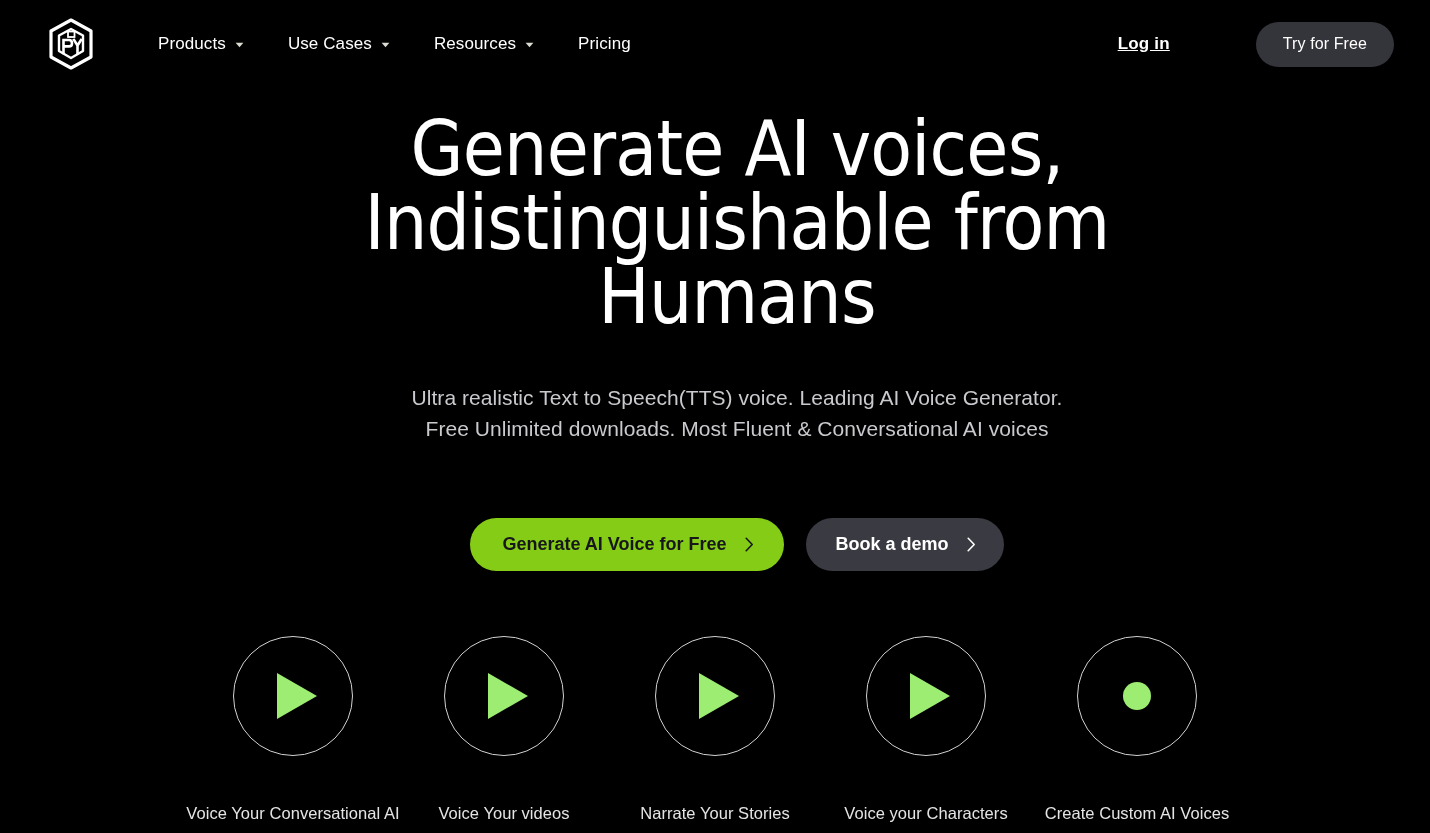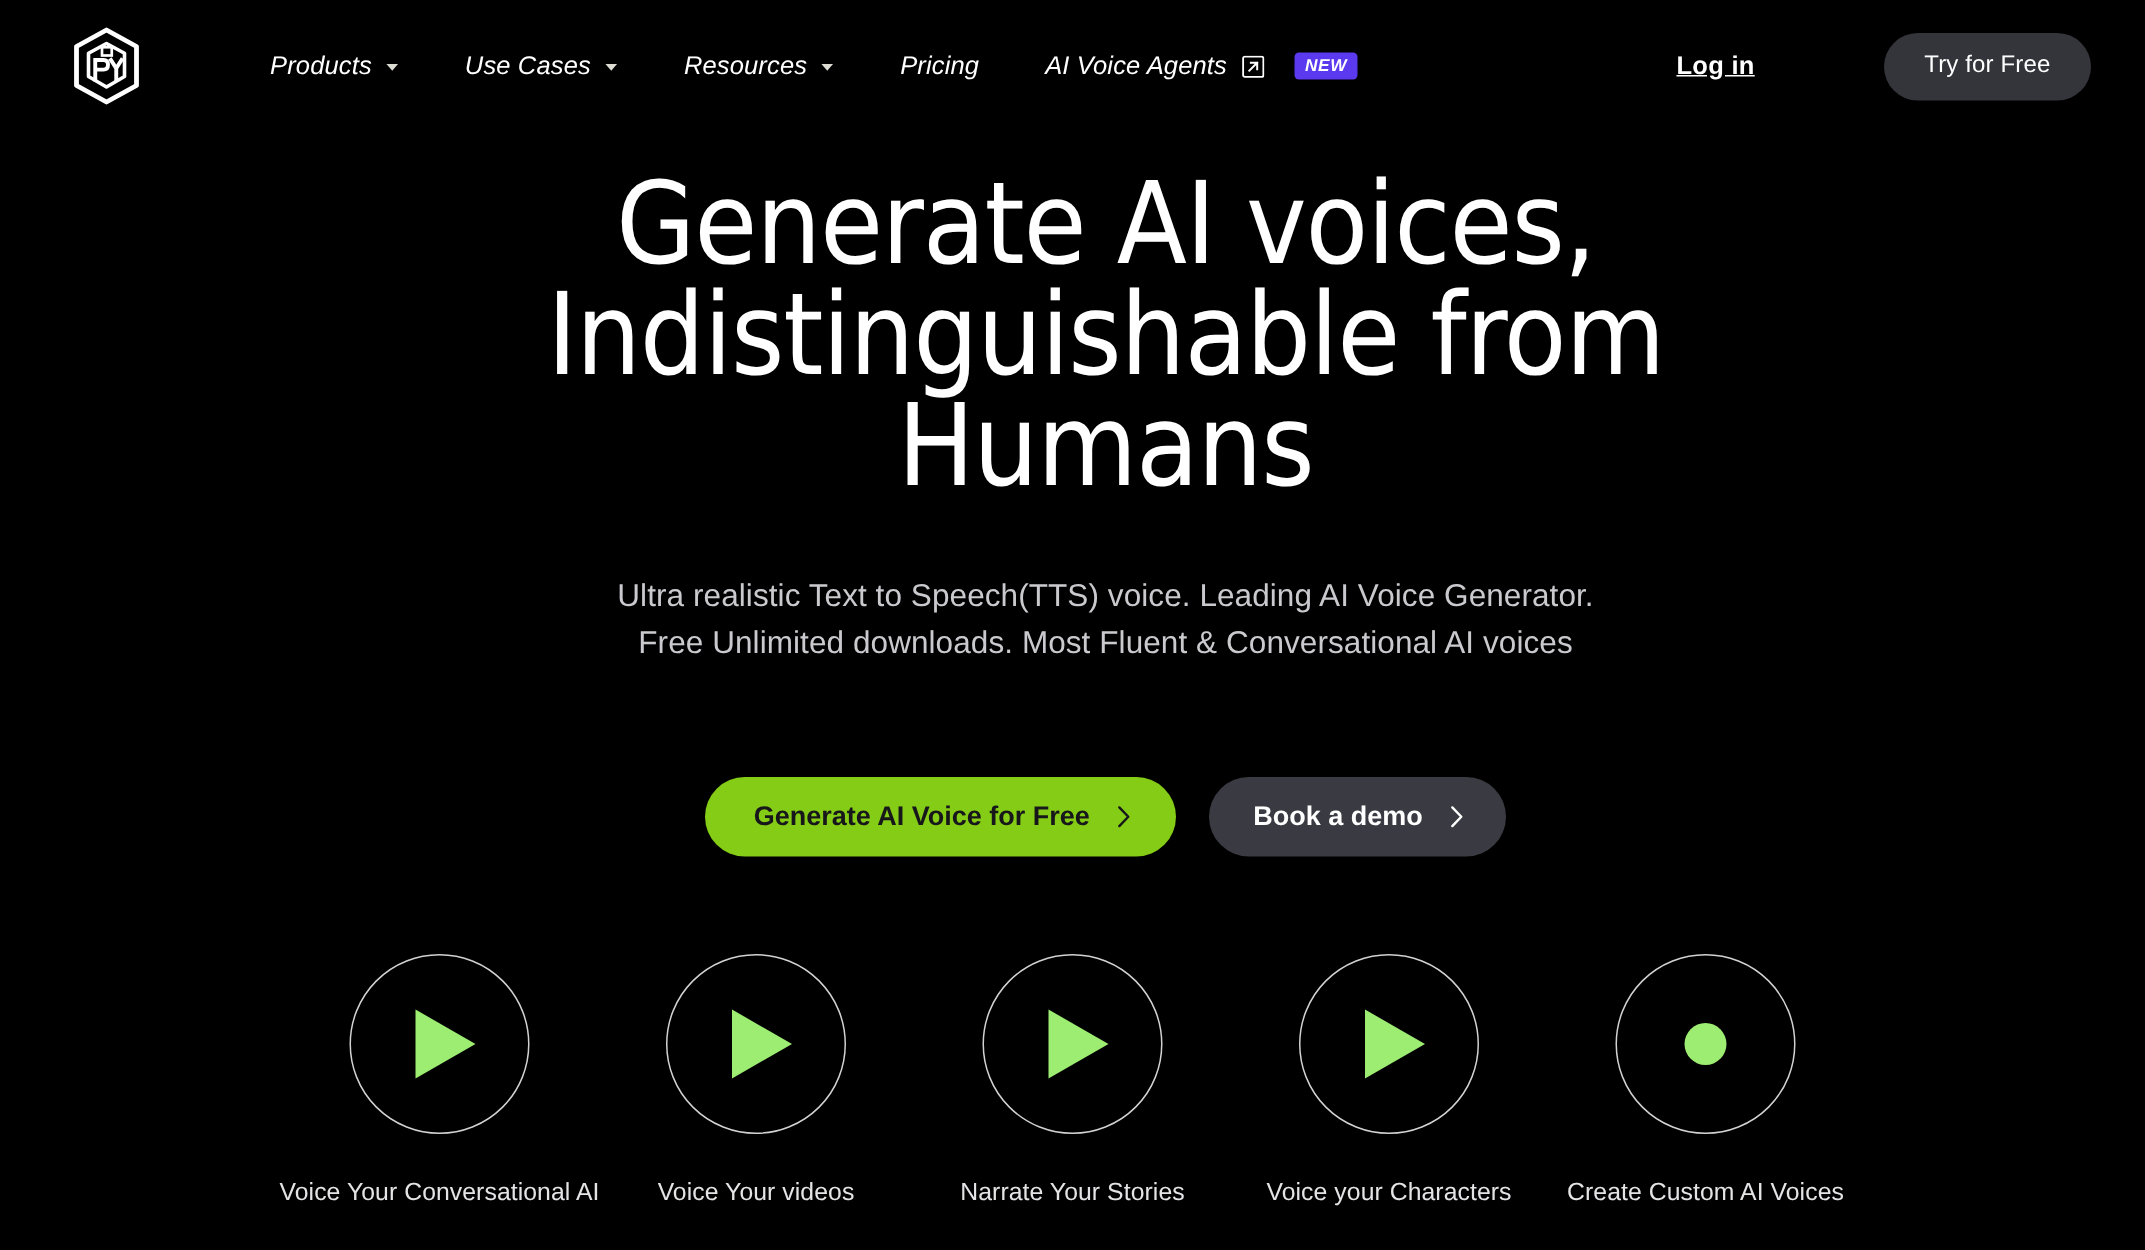--- a/index.html
+++ b/index.html
@@ -34,23 +34,22 @@
   .logo {
     width: 46px;
     height: 52px;
     flex: 0 0 auto;
     display: block;
   }
 
   .nav-links {
     display: flex;
     align-items: center;
-    margin-left: 86px;
+    margin-left: 64px;
     gap: 0;
-    font-style: italic;
   }
 
   .nav-item {
     display: flex;
     align-items: center;
     gap: 9px;
     color: #ffffff;
     font-size: 17px;
     font-weight: 400;
     letter-spacing: 0.1px;
@@ -236,21 +235,21 @@
 
   .dot-glyph {
     width: 28px;
     height: 28px;
     border-radius: 50%;
     background: #9CED72;
     display: block;
   }
 
   .feature-label {
-    margin-top: 28px;
+    margin-top: 46px;
     font-size: 16.5px;
     font-weight: 400;
     color: #E4E4E6;
     text-align: center;
     letter-spacing: 0.05px;
     line-height: 22px;
     white-space: nowrap;
   }
 </style>
 </head>
@@ -290,28 +289,20 @@
         <span>Resources</span>
         <svg class="caret" viewBox="0 0 10 7">
           <path d="M0.5 0.8 L5 6 L9.5 0.8 Z" fill="#DCDCD2"></path>
         </svg>
       </div>
 
       <div class="nav-item">
         <span>Pricing</span>
       </div>
 
-      <div class="nav-item">
-        <span>AI Voice Agents</span>
-        <svg class="ext-icon" viewBox="0 0 16 16">
-          <rect x="0.8" y="0.8" width="14.4" height="14.4" rx="1.2" fill="none" stroke="#ffffff" stroke-width="1.3"></rect>
-          <path d="M5.2 10.8 L10.8 5.2 M6.3 5.2 L10.8 5.2 L10.8 9.7" fill="none" stroke="#ffffff" stroke-width="1.4" stroke-linecap="square"></path>
-        </svg>
-        <span class="badge-new">NEW</span>
-      </div>
 
     </nav>
 
     <div class="nav-right">
       <a class="login-link" href="#">Log in</a>
       <button class="try-free-btn">Try for Free</button>
     </div>
 
   </header>
 

